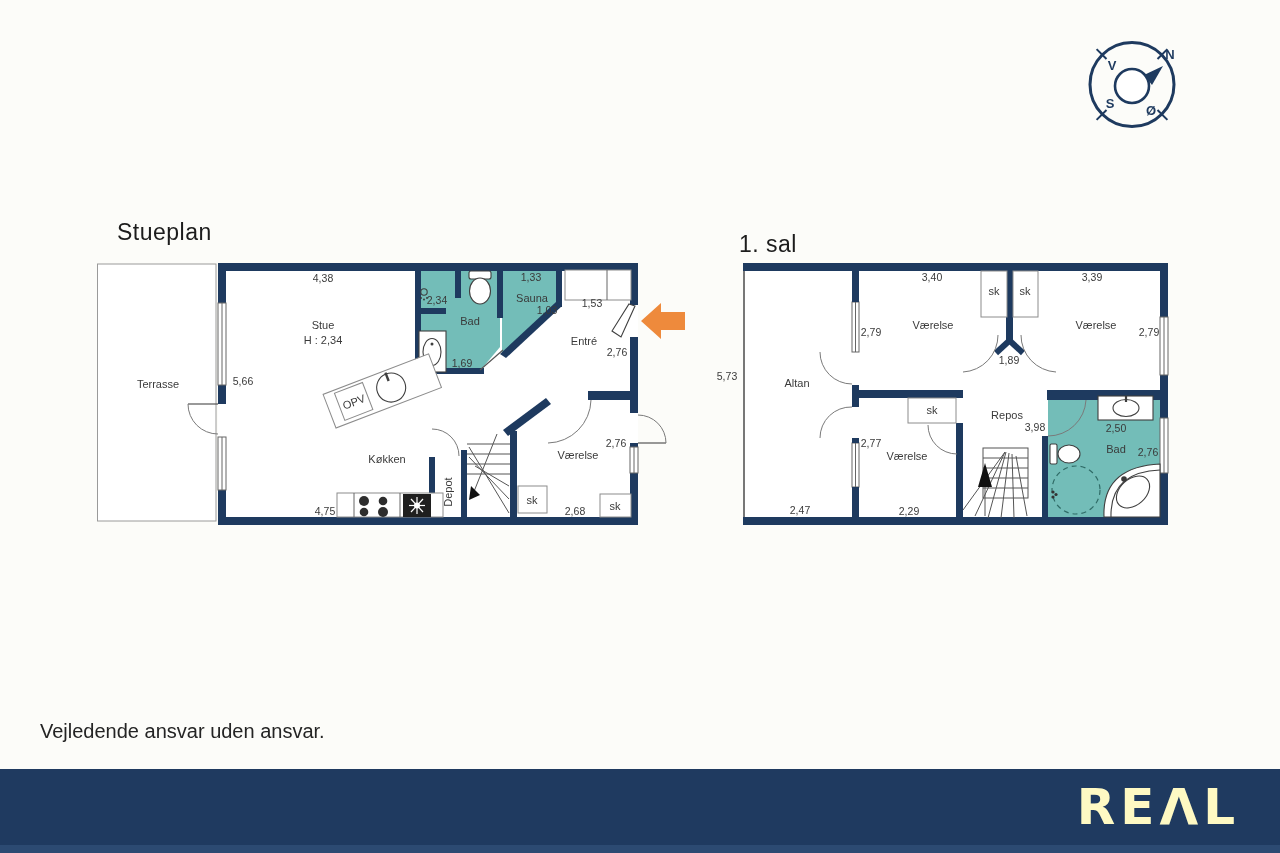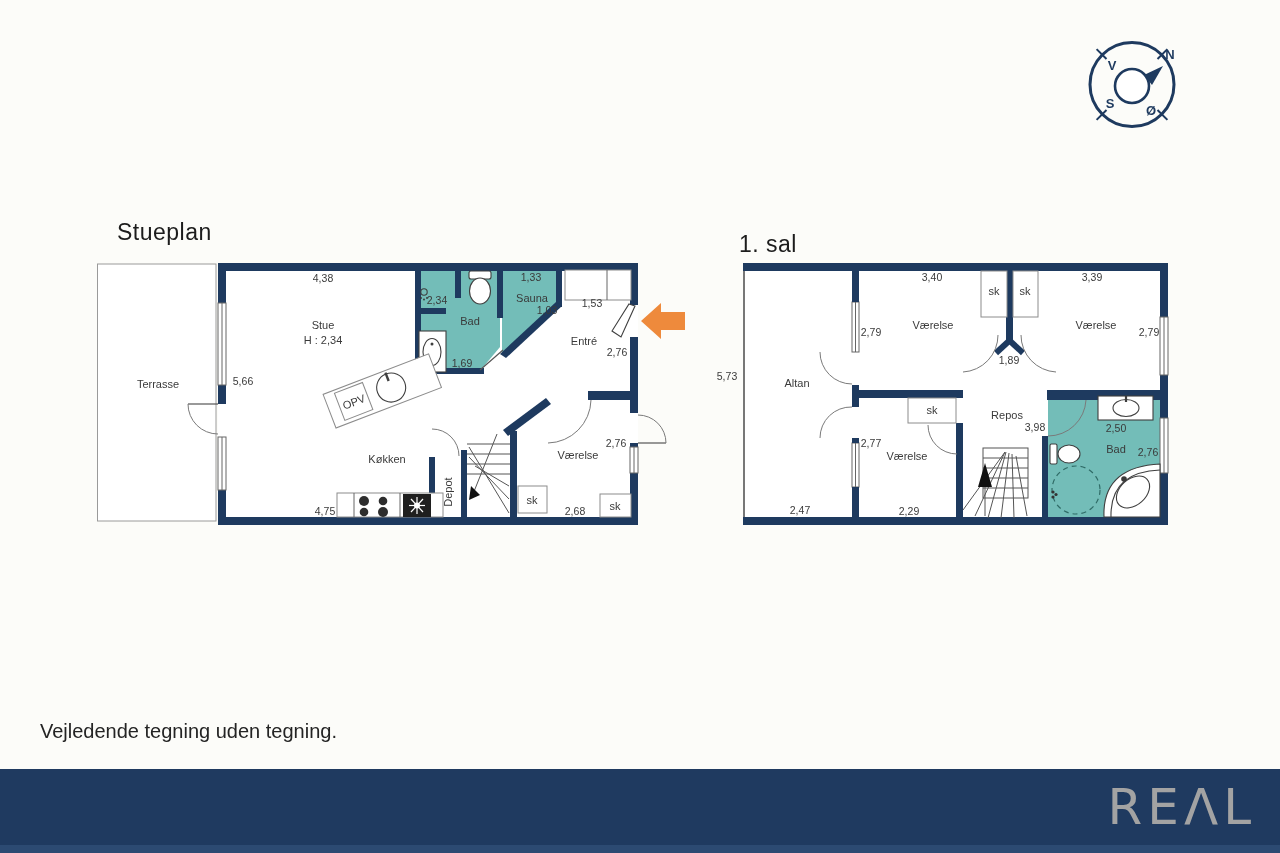--- a/index.html
+++ b/index.html
@@ -6,21 +6,21 @@
   html,body{margin:0;padding:0;}
   body{width:1280px;height:853px;position:relative;background:#fcfcf9;
        font-family:"Liberation Sans","DejaVu Sans",sans-serif;overflow:hidden;}
   .abs{position:absolute;}
   .plan-title{font-size:23px;font-weight:500;color:#1c1c1c;letter-spacing:.5px;}
   #title-gf{left:96px;top:219px;margin-left:21px;}
   #title-ff{left:739px;top:219px;margin-top:12px;}
   #disclaimer{left:40px;top:720px;font-size:20px;color:#242424;}
   #footer{left:0;top:769px;width:1280px;height:76px;background:#1f3a60;}
   #footer-strip{left:0;top:845px;width:1280px;height:8px;background:#2c4a72;}
-  #logo{position:absolute;right:24px;top:8px;color:#a3a3a3;font-size:50px;font-weight:400;
+  #logo{position:absolute;right:40px;top:8px;color:#fef9c3;font-size:50px;font-weight:700;
         letter-spacing:5px;font-family:"DejaVu Sans","Liberation Sans",sans-serif;line-height:60px;}
   
   .w{fill:#1e3a5f;}
   .navyline{stroke:#1e3a5f;stroke-width:6;fill:none;}
   .thn{fill:#ffffff;stroke:#8c8c8c;stroke-width:1;}
   .out{fill:#ffffff;stroke:#9a9a9a;stroke-width:1;}
   .fx{fill:#ffffff;stroke:#3f3f3f;stroke-width:1.1;}
   .fxl{fill:none;stroke:#3f3f3f;stroke-width:1.1;}
   .arc{fill:none;stroke:#7a7a7a;stroke-width:1;}
   .leaf{stroke:#555555;stroke-width:1.2;fill:none;}
@@ -315,17 +315,17 @@
   <text class="dim" x="1149" y="336">2,79</text>
   <text class="dim" x="1009" y="364">1,89</text>
   <text class="dim" x="800" y="514">2,47</text>
   <text class="dim" x="871" y="447">2,77</text>
   <text class="dim" x="909" y="515">2,29</text>
   <text class="dim" x="1035" y="431">3,98</text>
   <text class="dim" x="1116" y="432">2,50</text>
   <text class="dim" x="1148" y="456">2,76</text>
 </svg>
 
-<div class="abs" id="disclaimer">Vejledende tegning uden tegning.</div>
+<div class="abs" id="disclaimer">Vejledende ansvar uden ansvar.</div>
 <div class="abs" id="footer">
   <div id="logo">REΛL</div>
 </div>
 <div class="abs" id="footer-strip"></div>
 
 </body></html>

